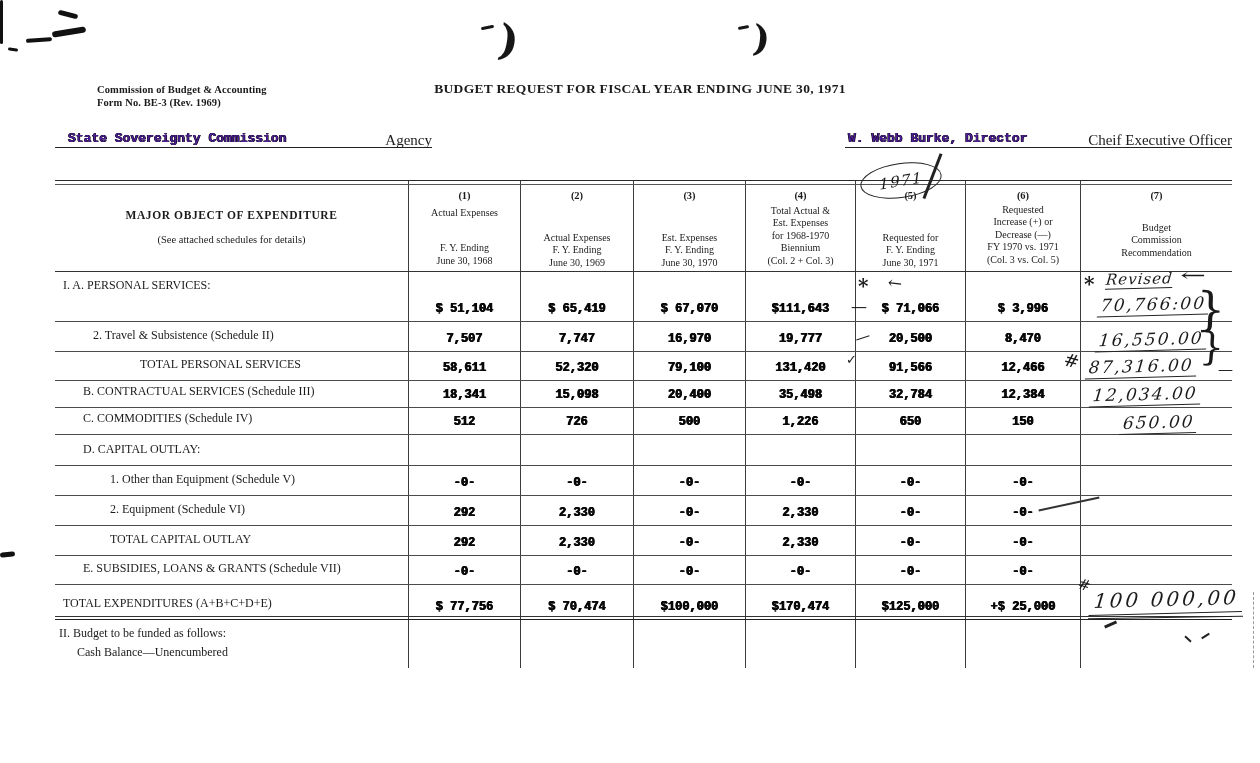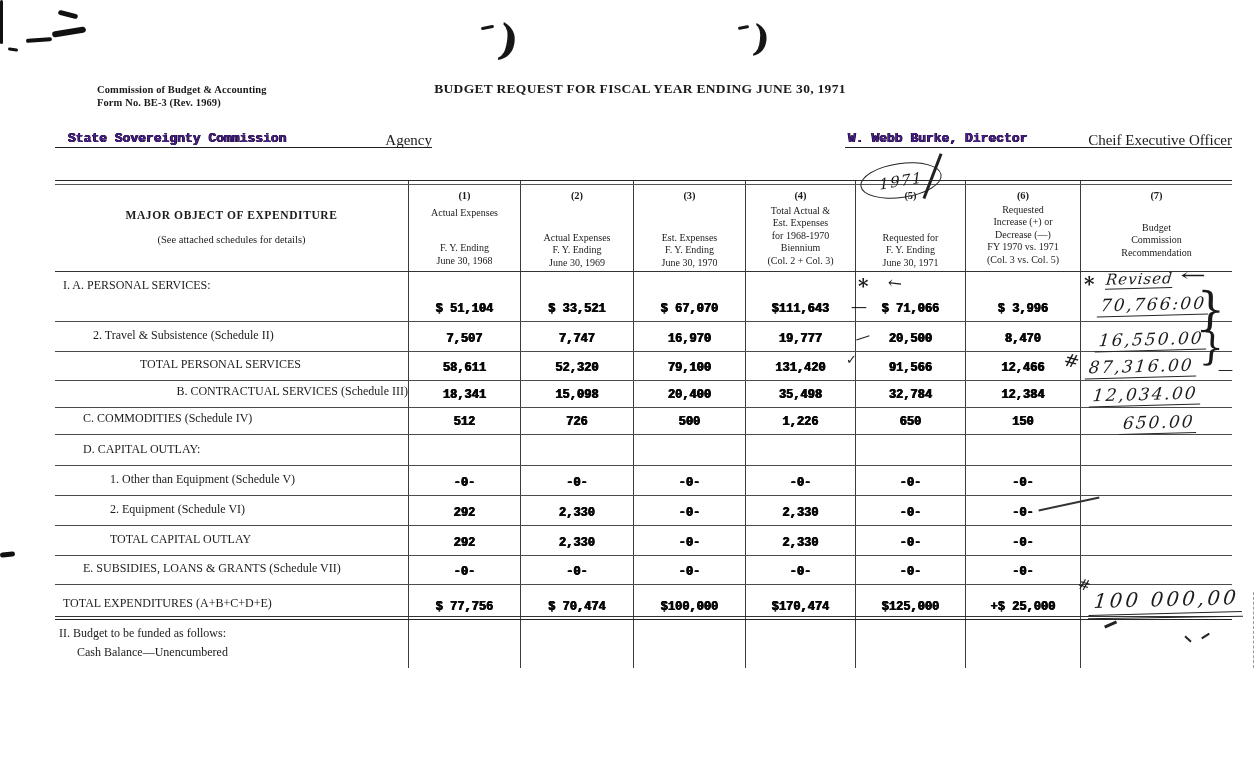--- a/index.html
+++ b/index.html
@@ -60,21 +60,21 @@
   .hc .hl{display:block;}
   .hc.c1 .l0{margin-top:4px;} .hc.c1 .l1{margin-top:23px;}
   .hc.c2 .l0,.hc.c3 .l0,.hc.c5 .l0{margin-top:29px;}
   .hc.c4 .l0{margin-top:2px;} .hc.c6 .l0{margin-top:1px;}
   .hc.c7 .l0{margin-top:19px;}
   .hc0{justify-content:flex-start;align-items:center;}
   .h0a{margin-top:28px;font-weight:700;font-size:11.5px;letter-spacing:.6px;}
   .h0b{margin-top:12px;font-size:10.5px;}
 
   .trow{border-bottom:1px solid #4a4a4a;}
-  .r1{height:50px;} .r2{height:30px;} .r3{height:29px;} .r4{height:27px;text-align:right;}
+  .r1{height:50px;} .r2{height:30px;} .r3{height:29px;} .r4{height:27px;}
   .r5{height:27px;} .r6{height:31px;} .r7{height:30px;} .r8{height:30px;}
   .r9{height:30px;} .r10{height:29px;} .r11{height:35px;border-bottom:1.5px solid #222;}
   .r11::after{content:'';position:absolute;left:0;right:0;bottom:2px;border-bottom:1px solid #333;}
   .r12{height:48px;border-bottom:none;}
 
   .lc{display:flex;flex-direction:column;justify-content:flex-end;padding-bottom:6px;
       font-size:12px;line-height:19px;box-sizing:border-box;}
   .r1 .lc,.r12 .lc{justify-content:flex-start;padding-top:4px;}
   .lbl{white-space:nowrap;}
   .ind0{padding-left:8px;} .ind1{padding-left:28px;} .ind2{padding-left:38px;}
@@ -208,21 +208,21 @@
         <span class="hl">Commission</span>
         <span class="hl">Recommendation</span>
       </div>
     </div>
 
     <div class="trow r1">
       <div class="lc c0">
           <div class="lbl ind0">I. A. PERSONAL SERVICES:</div>
         </div>
       <div class="vc c1">$ 51,104</div>
-      <div class="vc c2">$ 33,521</div>
+      <div class="vc c2">$ 65,419</div>
       <div class="vc c3">$ 67,070</div>
       <div class="vc c4">$111,643</div>
       <div class="vc c5">$ 71,066</div>
       <div class="vc c6">$ 3,996</div>
       <div class="vc c7"></div>
     </div>
 
     <div class="trow r2">
       <div class="lc c0">
           <div class="lbl ind2">2. Travel &amp; Subsistence (Schedule II)</div>

